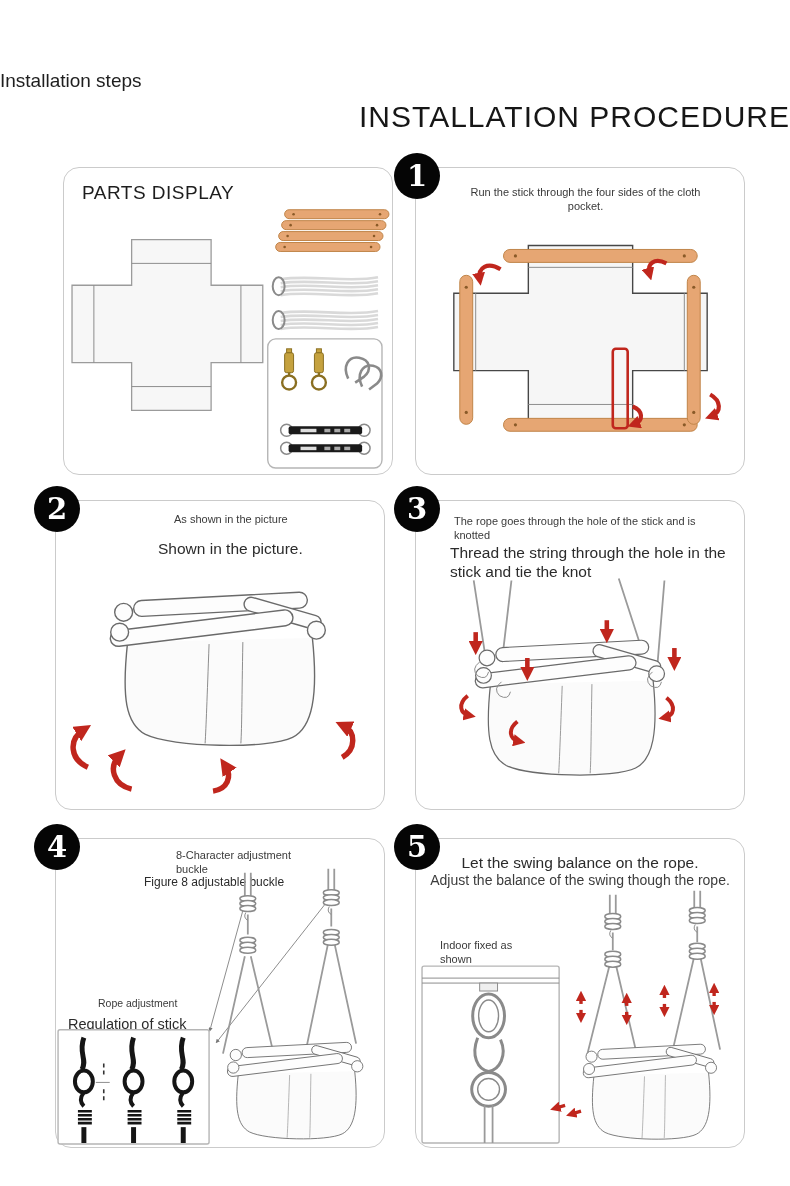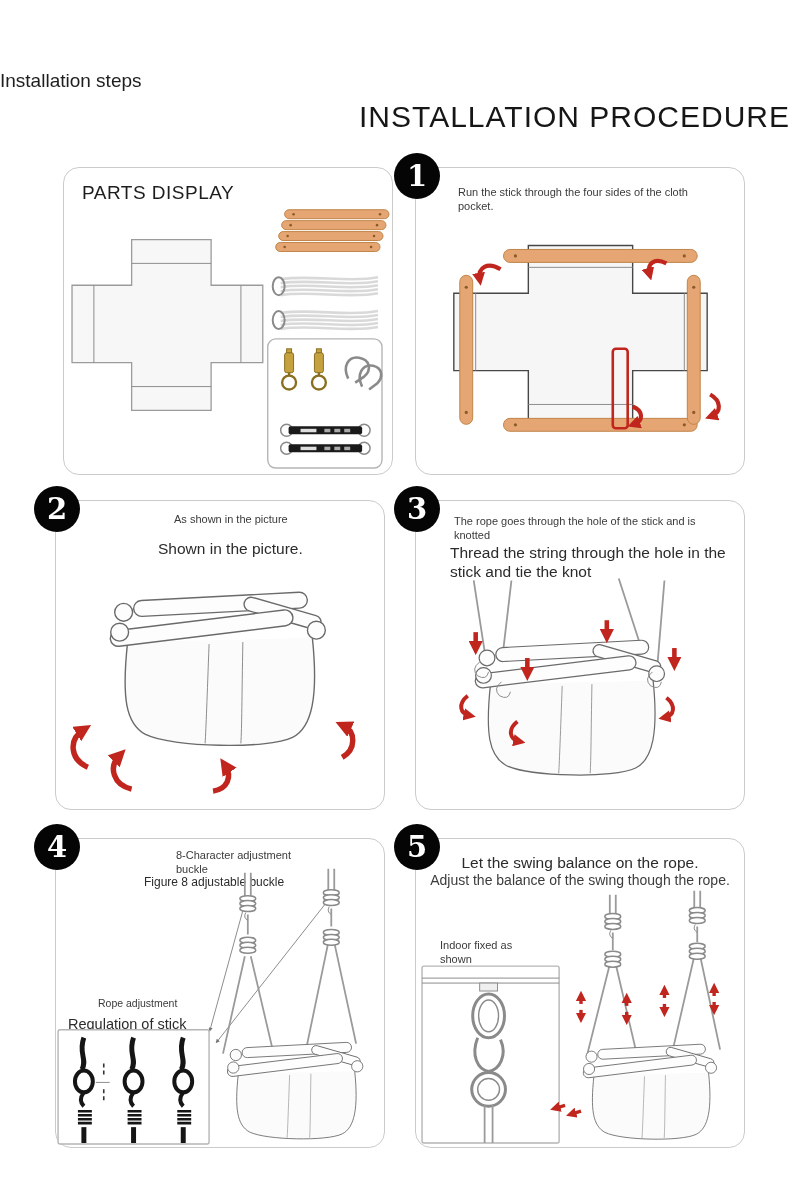--- a/index.html
+++ b/index.html
@@ -133,21 +133,21 @@
             <rect x="44" y="4.5" width="6" height="3.5" fill="#aaa"></rect>
             <rect x="54" y="4.5" width="6" height="3.5" fill="#aaa"></rect>
             <rect x="64" y="4.5" width="6" height="3.5" fill="#aaa"></rect>
         </g>
       </g>
     </svg>
   </section>
 
   <section class="panel p2">
     <div class="badge">1</div>
-    <div class="cap-sm" style="left:42px;top:18px;width:255px;">Run the stick through the four sides of the cloth pocket.</div>
+    <div class="cap-sm" style="left:42px;top:18px;width:255px;text-align:center;">Run the stick through the four sides of the cloth pocket.</div>
     <svg class="diagram" viewBox="0 0 330 308">
       <g>
         <path class="ln" d="M113,78 H218 V126 H293 V204 H218 V258 H113 V204 H38 V126 H113 Z"></path>
         <path class="thin" d="M113,100 H218 M113,238 H218 M60,126 V204 M270,126 V204"></path>
       </g>
       <g>
         <rect class="st" x="88" y="82" width="195" height="13" rx="6.5"></rect>
           <circle class="hole" cx="100" cy="88.5" r="1.6"></circle>
           <circle class="hole" cx="270" cy="88.5" r="1.6"></circle>
         <rect class="st" x="88" y="252" width="195" height="13" rx="6.5"></rect>

